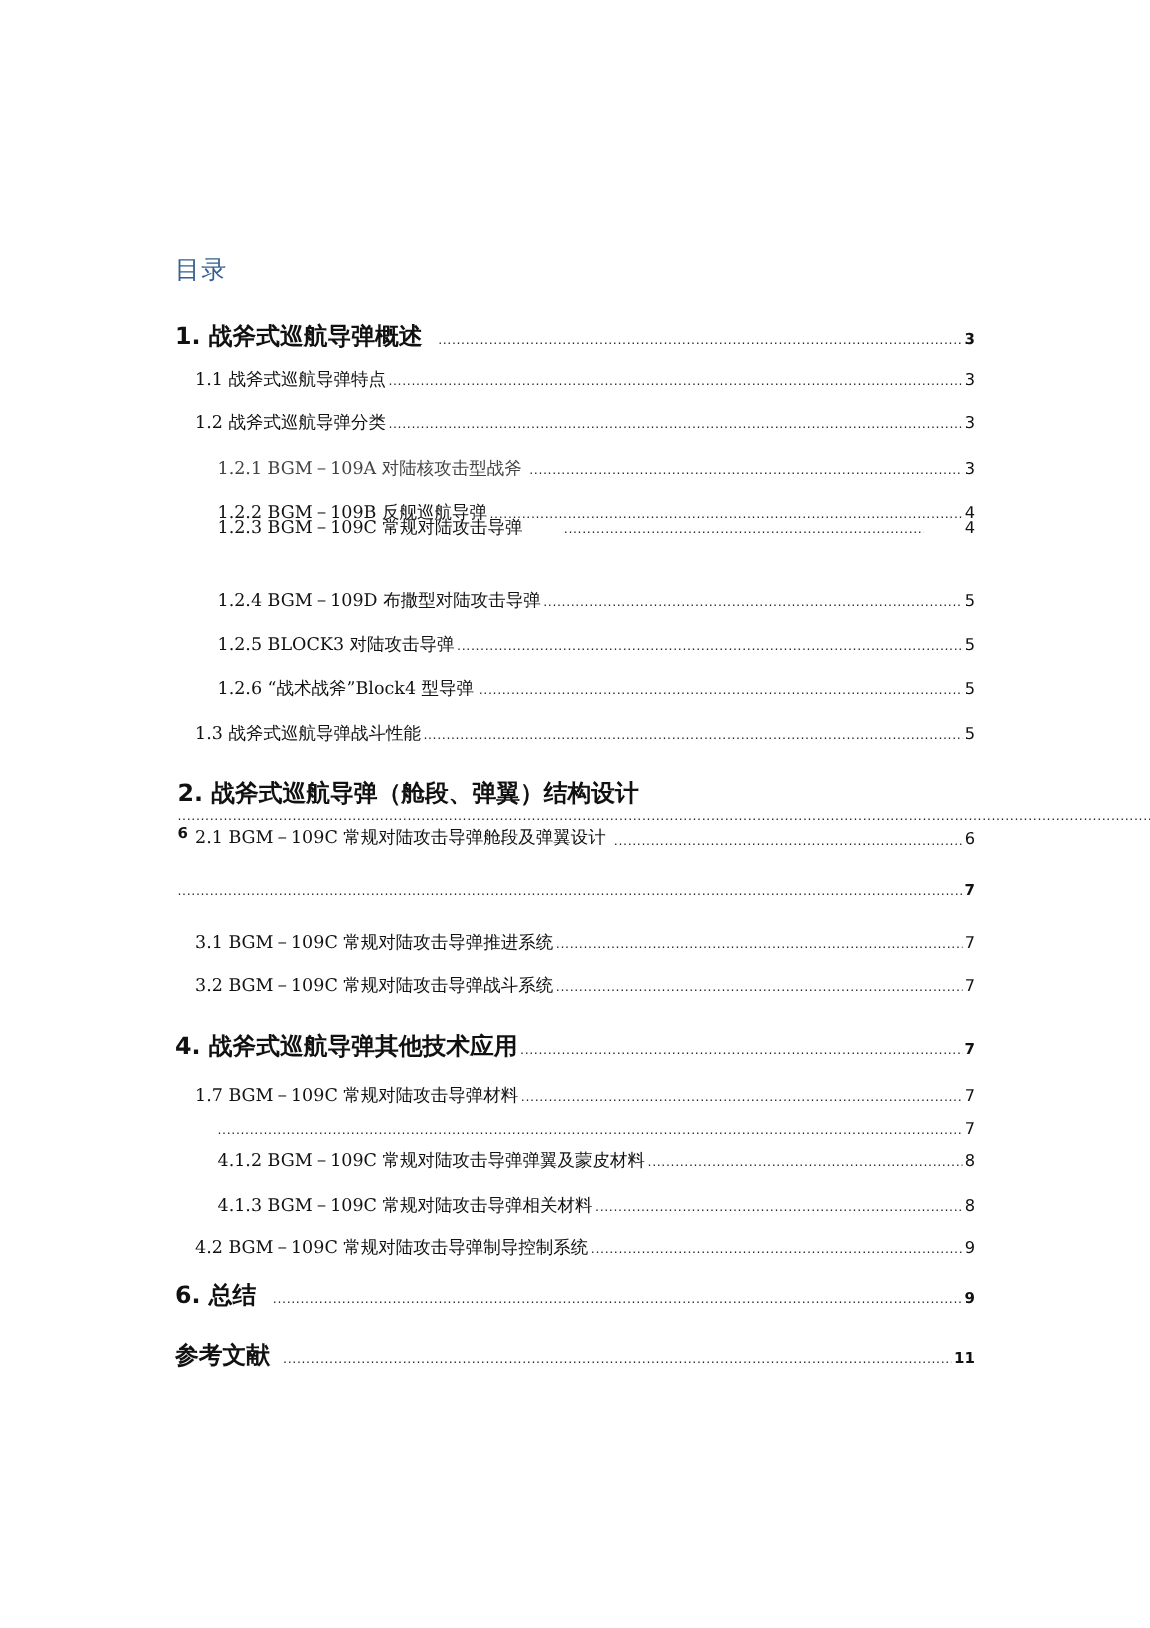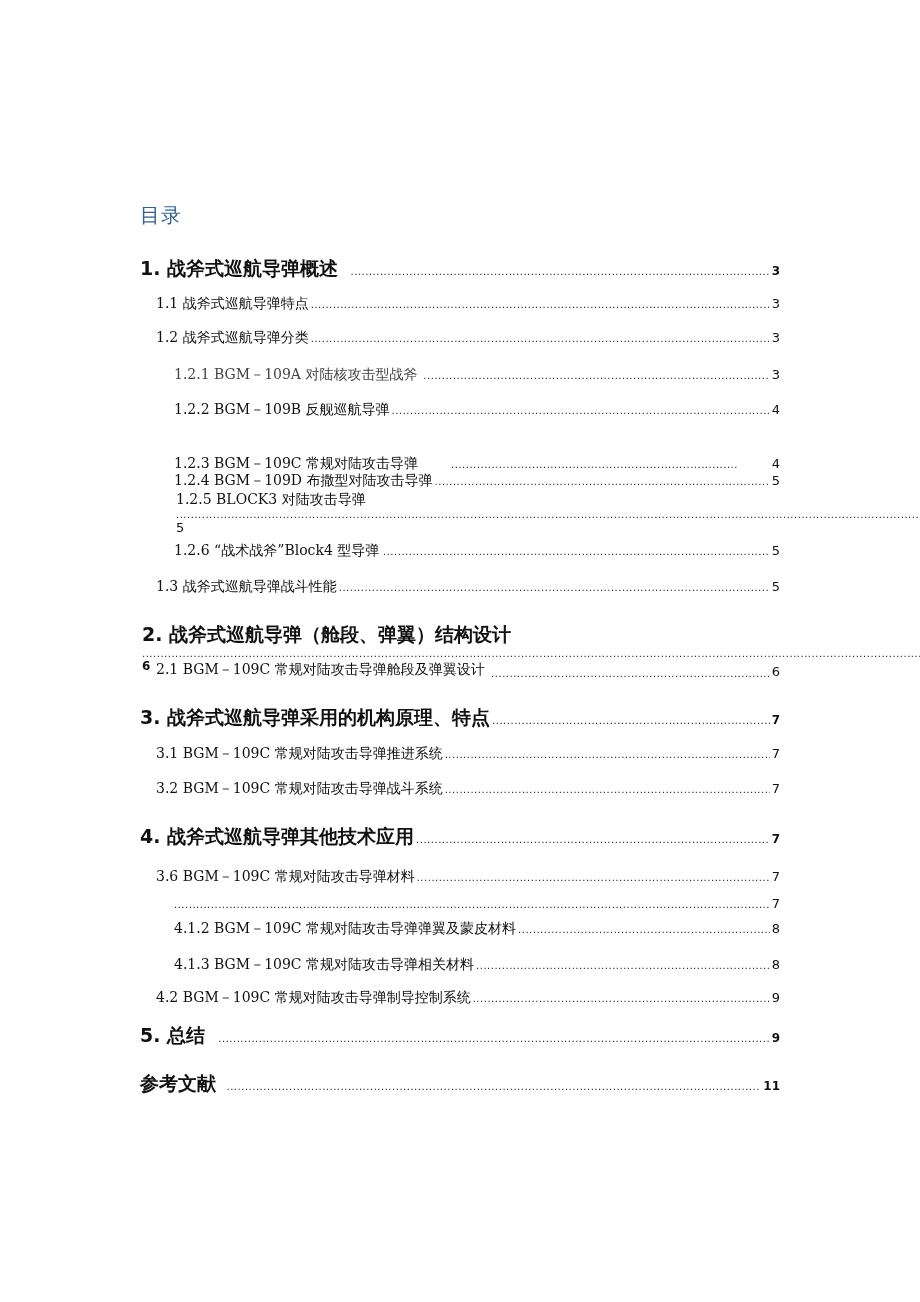--- a/index.html
+++ b/index.html
@@ -61,33 +61,33 @@
     <span class="leader"></span>
     <span class="page-num">3</span>
   </div>
 
   <div class="entry lvl3" style="left:174px; top:401px;">
     <span class="label">1.2.2 BGM－109B 反舰巡航导弹</span>
     <span class="leader"></span>
     <span class="page-num">4</span>
   </div>
 
-  <div class="entry lvl3" style="left:174px; top:455px;gap:31px;">
+  <div class="entry lvl3" style="left:174px; top:413px;gap:31px;">
     <span class="label">1.2.3 BGM－109C 常规对陆攻击导弹</span>
     <span class="leader"></span>
     <span class="page-num">4</span>
   </div>
 
   <div class="entry lvl3" style="left:174px; top:472px;">
     <span class="label">1.2.4 BGM－109D 布撒型对陆攻击导弹</span>
     <span class="leader"></span>
     <span class="page-num">5</span>
   </div>
 
-  <div class="entry lvl3" style="left:174px; top:491px;flex-direction:column;">
+  <div class="entry lvl3" style="left:174px; top:507px;">
     <span class="label">1.2.5 BLOCK3 对陆攻击导弹</span>
     <span class="leader"></span>
     <span class="page-num">5</span>
   </div>
 
   <div class="entry lvl3" style="left:174px; top:542px;">
     <span class="label">1.2.6 “战术战斧”Block4 型导弹</span>
     <span style="width:4px;display:inline-block"></span>
     <span class="leader"></span>
     <span class="page-num">5</span>
@@ -106,21 +106,20 @@
   </div>
 
   <div class="entry lvl2" style="left:156px; top:661px;align-items:flex-end;">
     <span class="label">2.1 BGM－109C 常规对陆攻击导弹舱段及弹翼设计</span>
     <span style="width:14px;display:inline-block"></span>
     <span class="leader"></span>
     <span class="page-num">6</span>
   </div>
 
   <div class="entry lvl1" style="left:140px; top:705px;">
-    <span class="label">3. 战斧式巡航导弹采用的机构原理、特点</span>
     <span class="leader"></span>
     <span class="page-num">7</span>
   </div>
 
   <div class="entry lvl2" style="left:156px; top:745px;">
     <span class="label">3.1 BGM－109C 常规对陆攻击导弹推进系统</span>
     <span class="leader"></span>
     <span class="page-num">7</span>
   </div>
 
@@ -130,21 +129,21 @@
     <span class="page-num">7</span>
   </div>
 
   <div class="entry lvl1" style="left:140px; top:824px;">
     <span class="label">4. 战斧式巡航导弹其他技术应用</span>
     <span class="leader"></span>
     <span class="page-num">7</span>
   </div>
 
   <div class="entry lvl2" style="left:156px; top:868px;">
-    <span class="label">3.6 BGM－109C 常规对陆攻击导弹材料</span>
+    <span class="label">1.7 BGM－109C 常规对陆攻击导弹材料</span>
     <span class="leader"></span>
     <span class="page-num">7</span>
   </div>
 
   <div class="entry lvl3" style="left:172px; top:896px;">
     <span class="leader"></span>
     <span class="page-num">7</span>
   </div>
 
   <div class="entry lvl3" style="left:174px; top:920px;">
@@ -159,21 +158,21 @@
     <span class="page-num">8</span>
   </div>
 
   <div class="entry lvl2" style="left:156px; top:989px;">
     <span class="label">4.2 BGM－109C 常规对陆攻击导弹制导控制系统</span>
     <span class="leader"></span>
     <span class="page-num">9</span>
   </div>
 
   <div class="entry lvl1" style="left:140px; top:1023px;">
-    <span class="label">5. 总结</span>
+    <span class="label">6. 总结</span>
     <span style="width:18px;display:inline-block"></span>
     <span class="leader"></span>
     <span class="page-num">9</span>
   </div>
 
   <div class="entry lvl1" style="left:140px; top:1071px;justify-content:space-between;">
     <span class="label">参考文献</span>
     <span style="width:14px;display:inline-block"></span>
     <span class="leader"></span>
     <span class="page-num">11</span>

